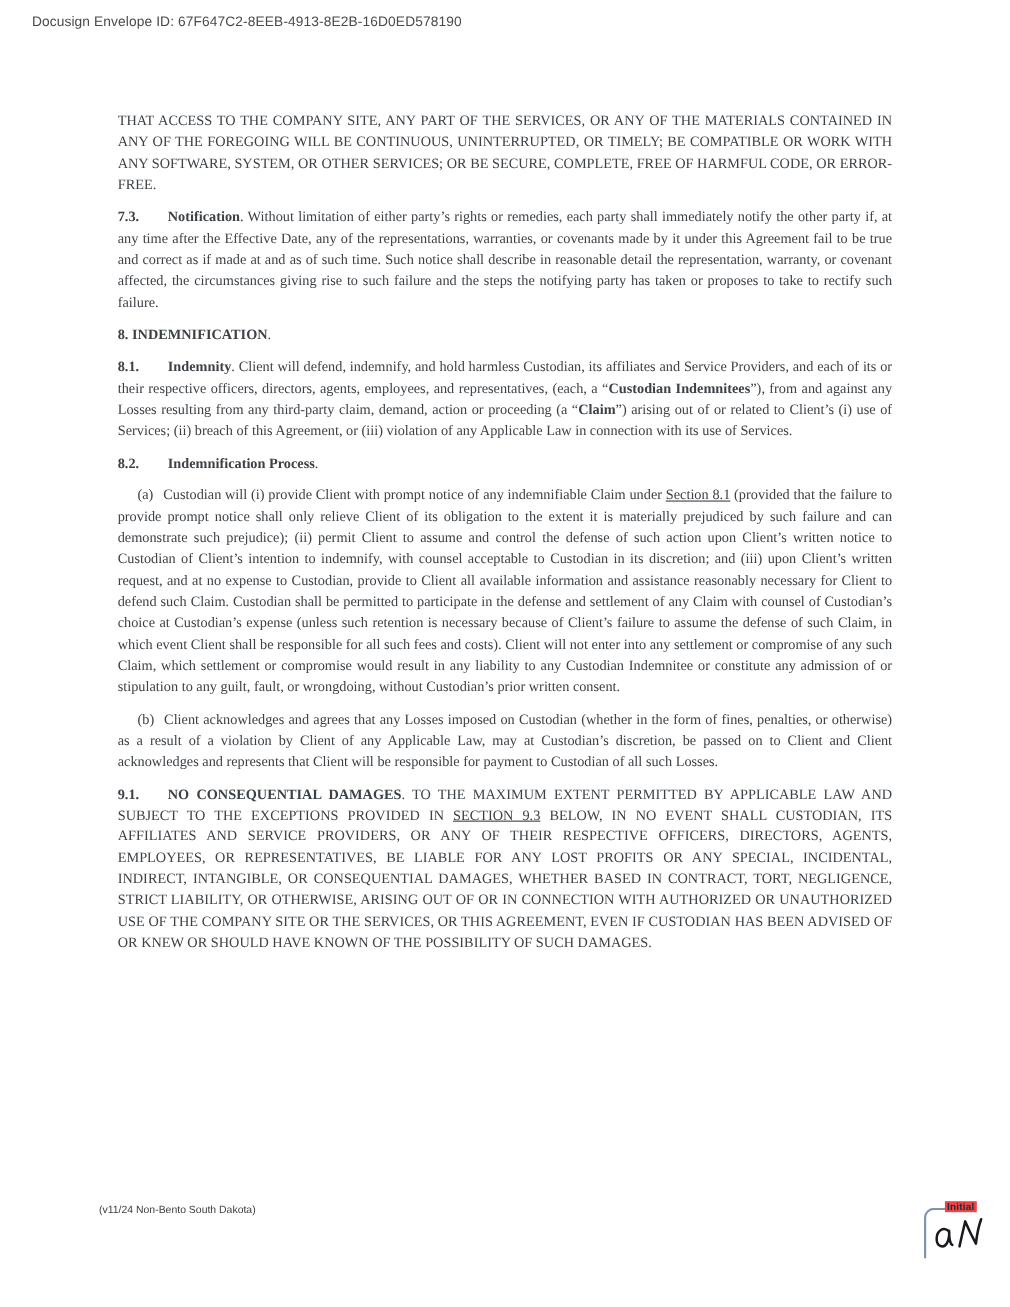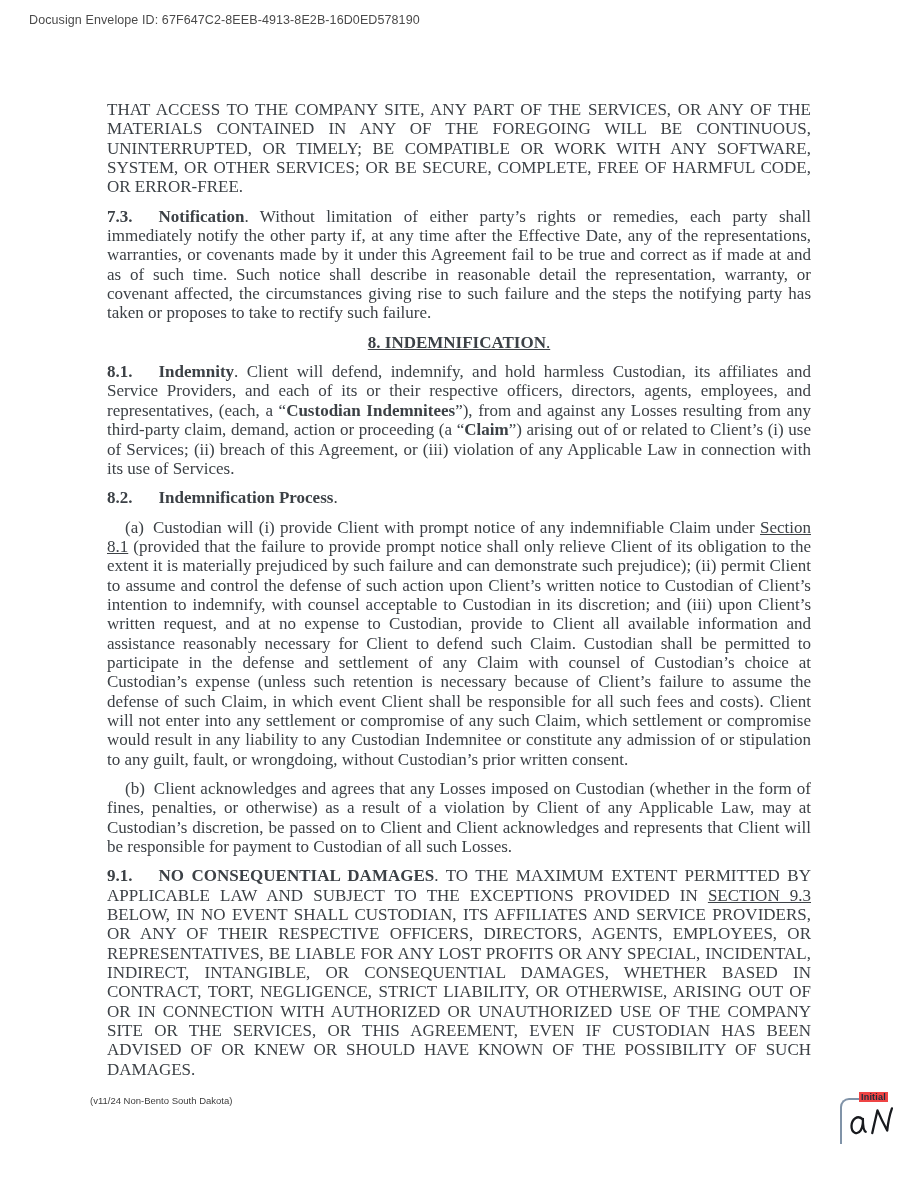--- a/index.html
+++ b/index.html
@@ -19,26 +19,26 @@
     font-family: "Liberation Sans", sans-serif;
     font-size: 12.5px;
     color: #4a4a4a;
     letter-spacing: 0.1px;
   }
   .doc-body {
     position: absolute;
     left: 107px;
     top: 100px;
     width: 704px;
-    font-size: 17px;
+    font-size: 13px;
     line-height: 19.35px;
     text-align: justify;
   }
   .doc-body p { margin: 0 0 10px 0; }
-  .doc-body p.heading { text-align: center; text-decoration: underline; }
+  .doc-body p.heading { text-align: left; }
   .doc-body p.body-indent { text-indent: 18px; }
   .tab { display: inline-block; }
   .footer-note {
     position: absolute;
     left: 90px;
     top: 1095px;
     font-family: "Liberation Sans", sans-serif;
     font-size: 9.5px;
     color: #3d3d3d;
   }

